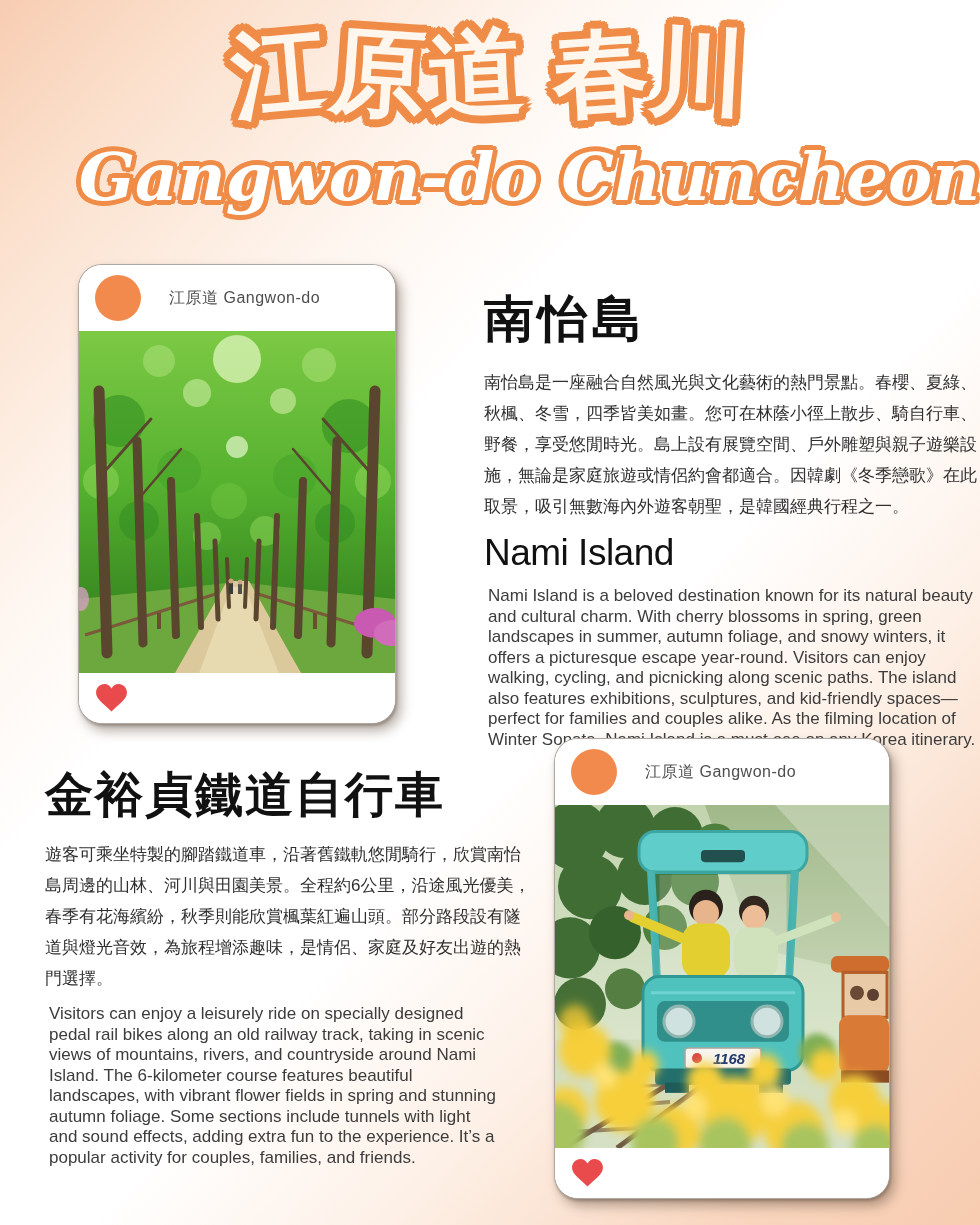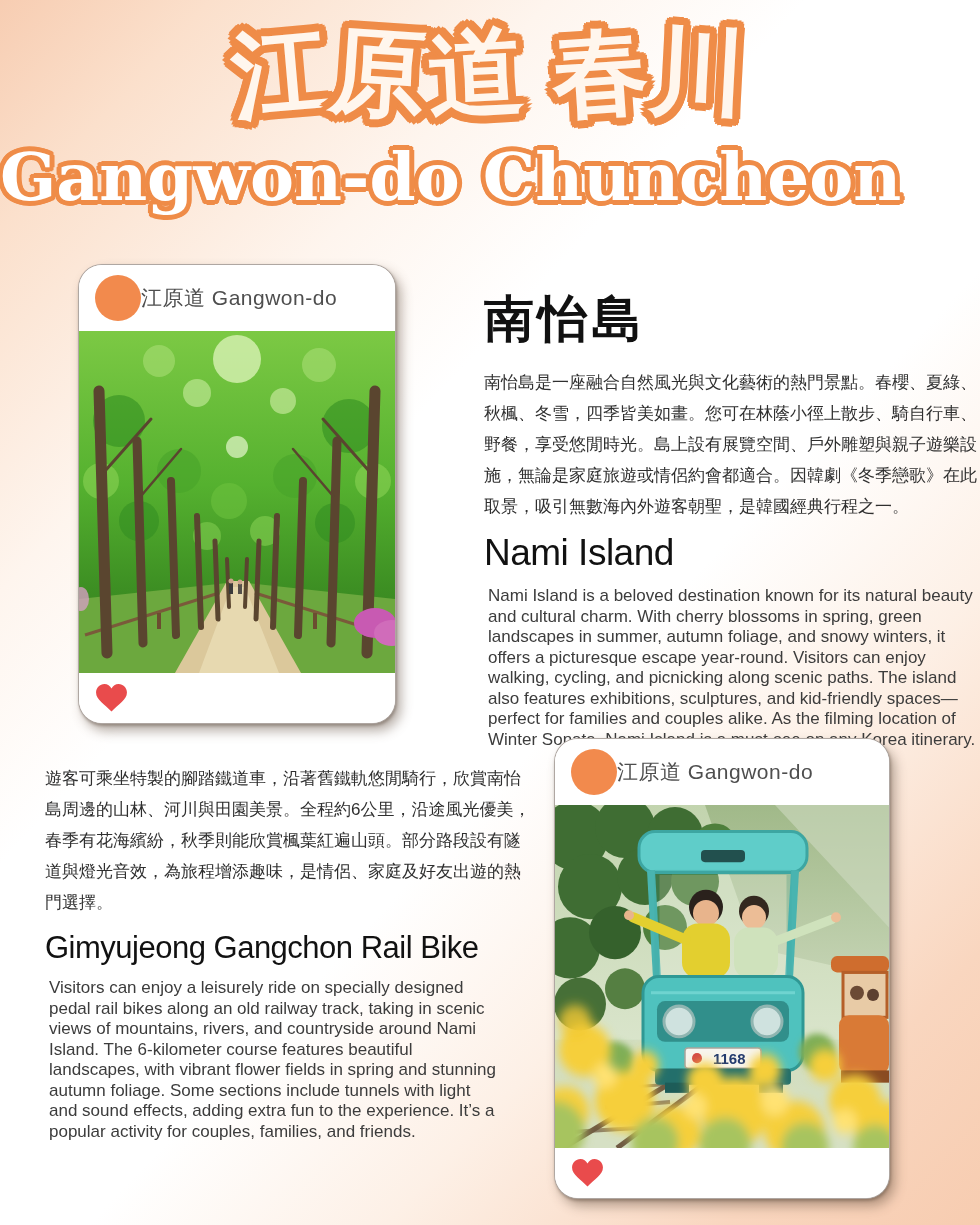--- a/index.html
+++ b/index.html
@@ -15,39 +15,39 @@
     position:absolute;top:16px;left:0;width:100%;text-align:center;
     font-weight:bold;font-size:96px;line-height:1.18;letter-spacing:2px;
     color:#fff6ed;
     text-shadow:
       8px 0 0 #ef8c48, 7px 4px 0 #ef8c48, 6px 6px 0 #ef8c48, 4px 7px 0 #ef8c48,
       0 8px 0 #ef8c48, -4px 7px 0 #ef8c48, -6px 6px 0 #ef8c48, -7px 4px 0 #ef8c48,
       -8px 0 0 #ef8c48, -7px -4px 0 #ef8c48, -6px -6px 0 #ef8c48, -4px -7px 0 #ef8c48,
       0 -8px 0 #ef8c48, 4px -7px 0 #ef8c48, 6px -6px 0 #ef8c48, 7px -4px 0 #ef8c48;
   }
   .en-title{
-    position:absolute;top:138px;left:0;width:100%;text-align:left;
-    font-family:"DejaVu Serif",serif;font-weight:bold;
+    position:absolute;top:138px;left:0;width:100%;text-align:right;
+    font-family:"DejaVu Serif",serif;font-style:italic;font-weight:bold;
     font-size:66px;line-height:1.2;color:#ffffff;
     text-shadow:
       5px 0 0 #ef8c48, 4px 3px 0 #ef8c48, 3px 4px 0 #ef8c48, 0 5px 0 #ef8c48,
       -3px 4px 0 #ef8c48, -4px 3px 0 #ef8c48, -5px 0 0 #ef8c48, -4px -3px 0 #ef8c48,
       -3px -4px 0 #ef8c48, 0 -5px 0 #ef8c48, 3px -4px 0 #ef8c48, 4px -3px 0 #ef8c48;
   }
   
   .card{
     position:absolute;background:#ffffff;border-radius:24px;overflow:hidden;
     border:1px solid rgba(110,95,85,.55);
     box-shadow:5px 7px 12px rgba(95,75,60,.45), 1px 2px 3px rgba(60,45,35,.35);
     display:flex;flex-direction:column;
   }
   .card-header{height:66px;display:flex;align-items:center;padding-left:16px;background:#fff;flex:0 0 auto;}
   .avatar{width:46px;height:46px;border-radius:50%;background:#f28a4d;flex:0 0 auto;}
-  .card-account{margin-left:0;font-size:21px;color:#4e4e4e;letter-spacing:.5px;white-space:nowrap;}
-  .card-photo{flex:1 1 auto;position:relative;overflow:hidden;}
+  .card-account{margin-left:28px;font-size:16px;color:#4e4e4e;letter-spacing:.5px;white-space:nowrap;}
+  .card-photo{flex:1 1 auto;position:relative;overflow:hidden;font-style:italic;}
   .card-photo svg{display:block;width:100%;height:100%;}
   .card-footer{height:50px;background:#fff;display:flex;align-items:center;padding-left:17px;flex:0 0 auto;}
   .heart{width:31px;height:28px;}
   
   .text-block{position:absolute;}
   h3{margin:0;color:#111;}
   .h-cn{font-size:50px;font-weight:bold;letter-spacing:4px;margin:0 0 14px;}
   .p-cn{font-size:17px;line-height:31px;color:#2f2f2f;margin:0 0 10px;}
   .h-en{font-size:37px;font-weight:normal;letter-spacing:-.5px;margin:10px 0 12px;}
   .p-en{font-size:17px;line-height:20.5px;color:#3c3c3c;margin:4px;}
@@ -152,22 +152,22 @@
   </div>
 
   <div class="text-block" id="nami-block" style="left:484px;top:286px;width:506px;">
     <h3 class="h-cn">南怡島</h3>
     <p class="p-cn">南怡島是一座融合自然風光與文化藝術的熱門景點。春櫻、夏綠、秋楓、冬雪，四季皆美如畫。您可在林蔭小徑上散步、騎自行車、野餐，享受悠閒時光。島上設有展覽空間、戶外雕塑與親子遊樂設施，無論是家庭旅遊或情侶約會都適合。因韓劇《冬季戀歌》在此取景，吸引無數海內外遊客朝聖，是韓國經典行程之一。</p>
     <h3 class="h-en">Nami Island</h3>
     <p class="p-en">Nami Island is a beloved destination known for its natural beauty and cultural charm. With cherry blossoms in spring, green landscapes in summer, autumn foliage, and snowy winters, it offers a picturesque escape year-round. Visitors can enjoy walking, cycling, and picnicking along scenic paths. The island also features exhibitions, sculptures, and kid-friendly spaces—perfect for families and couples alike. As the filming location of Winter Sonata, Nami Island is a must-see on any Korea itinerary.</p>
   </div>
 
   <div class="text-block" id="railbike-block" style="left:45px;top:763px;width:492px;">
+    <h3 class="h-cn">金裕貞鐵道自行車</h3>
     <p class="p-cn">遊客可乘坐特製的腳踏鐵道車，沿著舊鐵軌悠閒騎行，欣賞南怡島周邊的山林、河川與田園美景。全程約6公里，沿途風光優美，春季有花海繽紛，秋季則能欣賞楓葉紅遍山頭。部分路段設有隧道與燈光音效，為旅程增添趣味，是情侶、家庭及好友出遊的熱門選擇。</p>
-    <h3 class="h-en">Gimyujeong Gangchon Rail Bike</h3>
     <p class="p-en">Visitors can enjoy a leisurely ride on specially designed pedal rail bikes along an old railway track, taking in scenic views of mountains, rivers, and countryside around Nami Island. The 6-kilometer course features beautiful landscapes, with vibrant flower fields in spring and stunning autumn foliage. Some sections include tunnels with light and sound effects, adding extra fun to the experience. It’s a popular activity for couples, families, and friends.</p>
   </div>
 
   <div class="card" style="left:554px;top:738px;width:334px;height:459px;">
     <div class="card-header">
       <div class="avatar"></div>
       <div class="card-account">江原道 Gangwon-do</div>
     </div>
     <div class="card-photo">
       <svg viewBox="0 0 334 336" preserveAspectRatio="none">

